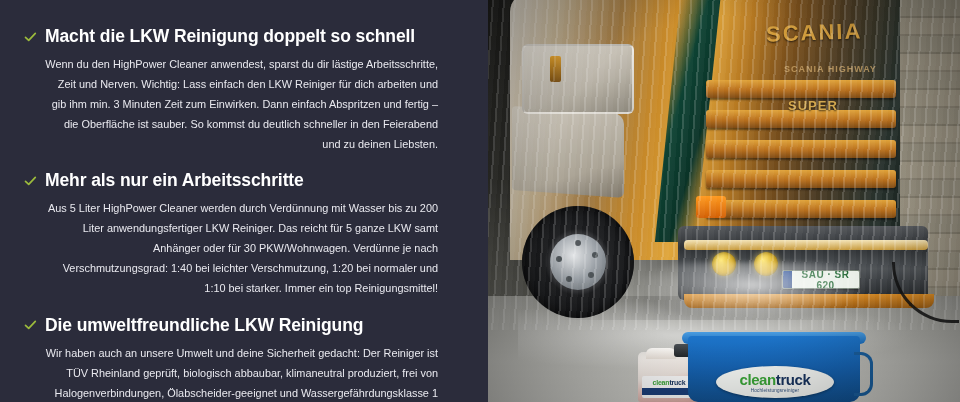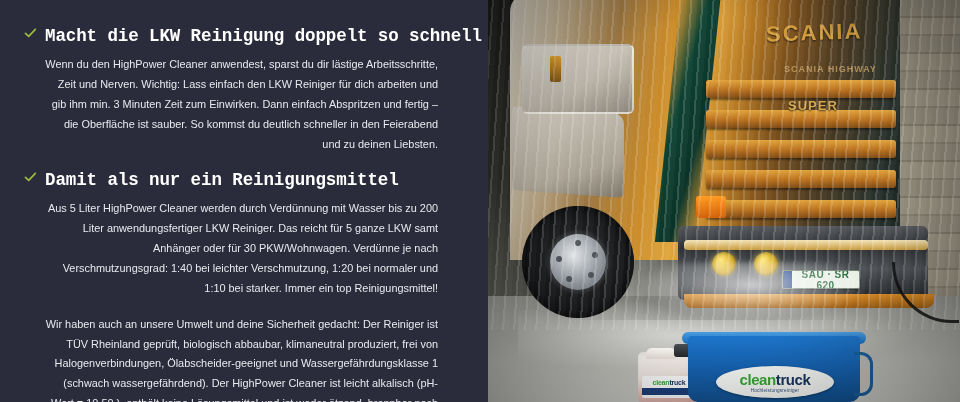--- a/index.html
+++ b/index.html
@@ -21,24 +21,23 @@
     position: absolute;
     left: 0; top: 0;
     width: 488px; height: 402px;
     background: #2b2c3b;
     box-sizing: border-box;
     padding: 26px 28px 0 24px;
   }
   .benefit-block { margin-bottom: 2px; }
   .benefit-heading {
     display: flex;
-    align-items: flex-start;
+    align-items: center;
     gap: 8px;
     margin: 0 0 9px 0;
-    font-family: Liberation Mono, monospace;
   }
   .check-icon {
     flex: 0 0 auto;
     width: 13px; height: 13px;
     display: inline-block;
     position: relative;
     top: 1px;
   }
   .check-icon svg { display: block; width: 13px; height: 13px; }
   .benefit-title {
@@ -384,26 +383,34 @@
       <p class="benefit-body">Wenn du den HighPower Cleaner anwendest, sparst du dir lästige Arbeitsschritte, Zeit und Nerven. Wichtig: Lass einfach den LKW Reiniger für dich arbeiten und gib ihm min. 3 Minuten Zeit zum Einwirken. Dann einfach Abspritzen und fertig – die Oberfläche ist sauber. So kommst du deutlich schneller in den Feierabend und zu deinen Liebsten.</p>
     </div>
 
     <div class="benefit-block">
       <div class="benefit-heading">
         <span class="check-icon">
           <svg viewBox="0 0 13 13" aria-hidden="true">
             <path d="M1.5 6.4 L4.7 9.4 L11.3 2.4" fill="none" stroke="#9cbb3c" stroke-width="1.7" stroke-linecap="round" stroke-linejoin="round"></path>
           </svg>
         </span>
-        <span class="benefit-title">Damit als nur ein Reinigungsmittel</span>
+        <span class="benefit-title">Mehr als nur ein Arbeitsschritte</span>
       </div>
       <p class="benefit-body">Aus 5 Liter HighPower Cleaner werden durch Verdünnung mit Wasser bis zu 200 Liter anwendungsfertiger LKW Reiniger. Das reicht für 5 ganze LKW samt Anhänger oder für 30 PKW/Wohnwagen. Verdünne je nach Verschmutzungsgrad: 1:40 bei leichter Verschmutzung, 1:20 bei normaler und 1:10 bei starker. Immer ein top Reinigungsmittel!</p>
     </div>
 
     <div class="benefit-block">
+      <div class="benefit-heading">
+        <span class="check-icon">
+          <svg viewBox="0 0 13 13" aria-hidden="true">
+            <path d="M1.5 6.4 L4.7 9.4 L11.3 2.4" fill="none" stroke="#9cbb3c" stroke-width="1.7" stroke-linecap="round" stroke-linejoin="round"></path>
+          </svg>
+        </span>
+        <span class="benefit-title">Die umweltfreundliche LKW Reinigung</span>
+      </div>
       <p class="benefit-body">Wir haben auch an unsere Umwelt und deine Sicherheit gedacht: Der Reiniger ist TÜV Rheinland geprüft, biologisch abbaubar, klimaneutral produziert, frei von Halogenverbindungen, Ölabscheider-geeignet und Wassergefährdungsklasse 1 (schwach wassergefährdend). Der HighPower Cleaner ist leicht alkalisch (pH-Wert = 10,50 ), enthält keine Lösungsmittel und ist weder ätzend, brennbar noch explosiv. Damit entspricht er dem Wasch- und Reinigungsmittelgesetz (lebensmittelgeprüft) und kann problemlos mit bestem Gewissen verwendet werden.</p>
     </div>
 
   </div>
 
   <div class="photo">
 
     <div class="ph-layer bg-wall"></div>
     <div class="ph-layer bg-woodwall"></div>
     <div class="ph-layer bg-darkleft"></div>

